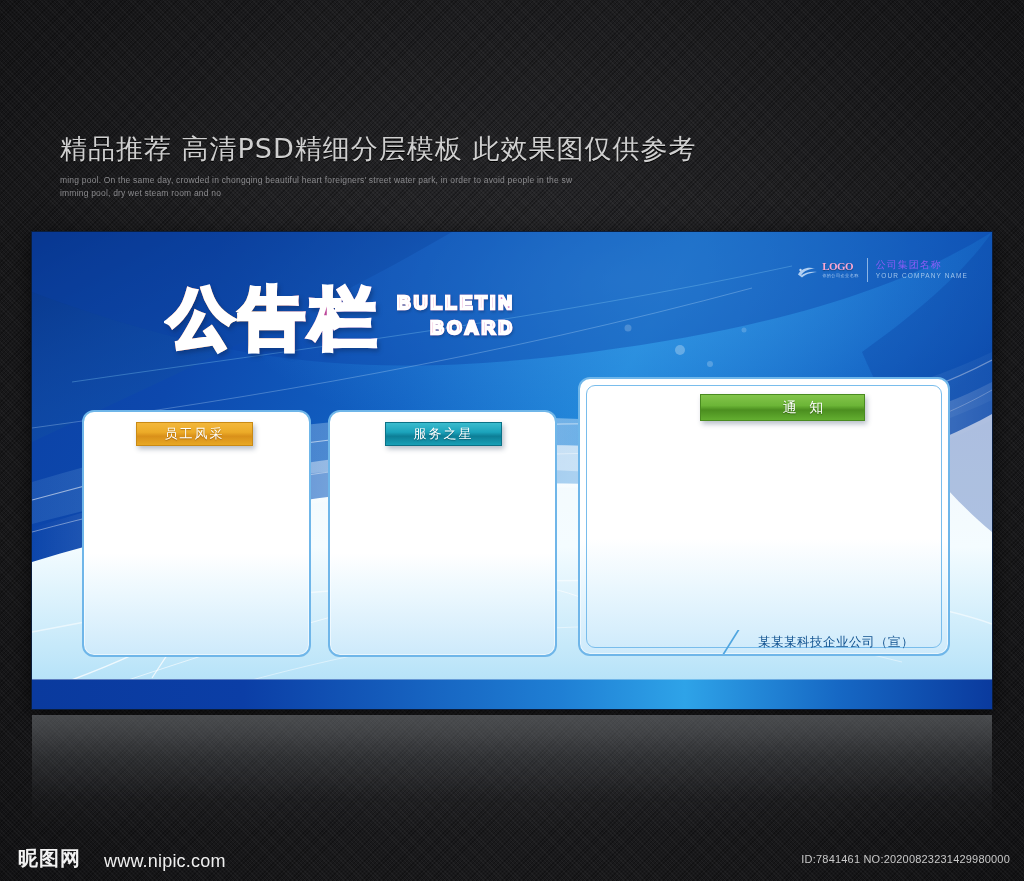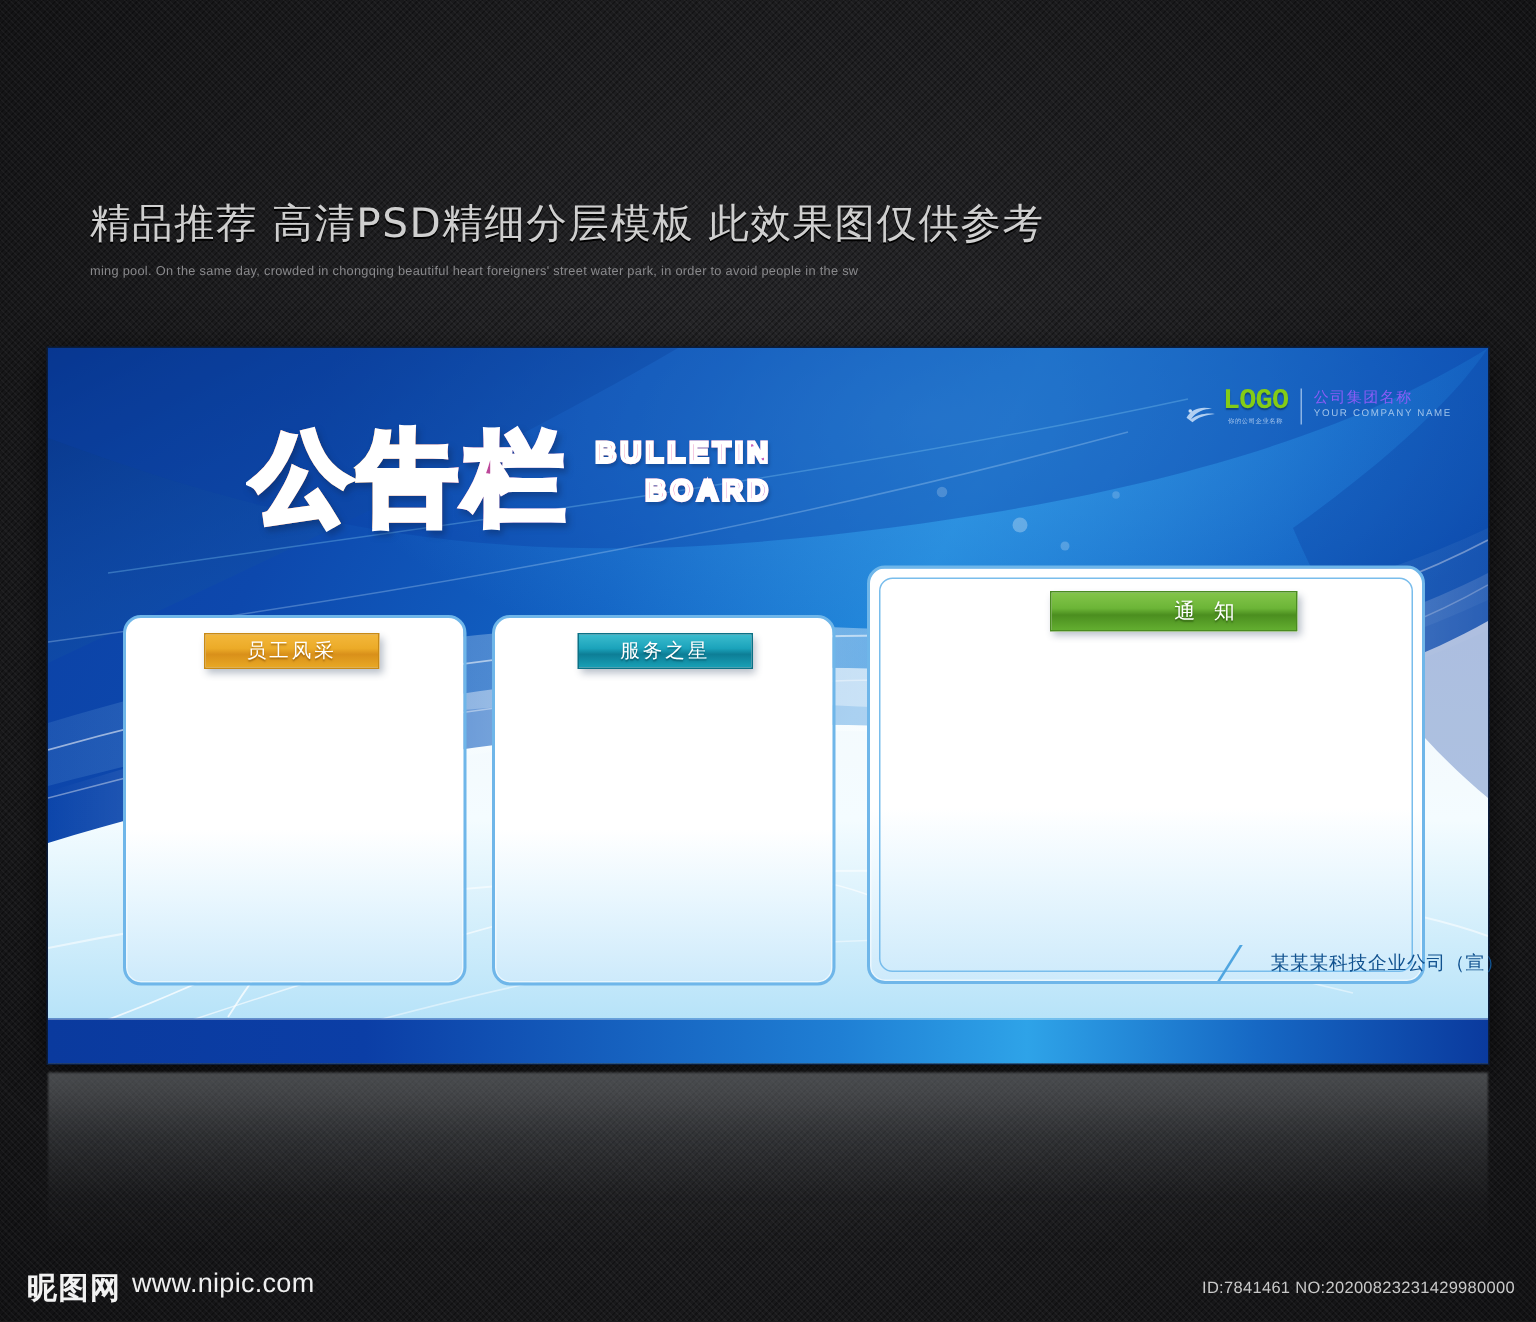--- a/index.html
+++ b/index.html
@@ -65,22 +65,22 @@
     position:absolute;left:0;right:0;bottom:0;height:30px;
     background:linear-gradient(90deg,#0a3a9e 0%,#0b3ea6 22%,#1f7fd4 55%,#2ea3e8 68%,#1668c4 84%,#0a3a9e 100%);
     box-shadow:inset 0 1px 0 rgba(255,255,255,.35);
   }
 
   
   #logo{position:absolute;right:56px;top:258px;display:flex;align-items:center;gap:8px;}
   .logo-left{display:flex;align-items:flex-end;gap:3px;}
   .swoosh{width:22px;height:14px;display:block;opacity:.92;}
   .logo-word{
-    font-family:Liberation Mono, monospace;
-    font-size:19px;font-weight:bold;color:#84cc16;letter-spacing:-.5px;line-height:1;
+    font-family:Liberation Serif, serif;
+    font-size:11px;font-weight:bold;color:#f9a8d4;letter-spacing:-.5px;line-height:1;
     text-shadow:0 1px 1px rgba(0,0,0,.35);
   }
   .logo-tiny{
     font-size:4.2px;color:#a9c8ee;letter-spacing:.4px;line-height:1;
     margin-top:2px;text-align:center;
   }
   .logo-div{width:1px;height:24px;background:rgba(190,215,245,.7);}
   .logo-right{line-height:1.05;}
   .logo-cn{font-size:10px;color:#8b5cf6;letter-spacing:1px;}
   .logo-en{font-size:6.5px;color:#9fc3ea;letter-spacing:1.1px;margin-top:2px;}
@@ -144,21 +144,21 @@
     left:700px;top:394px;width:118px;height:25px;
     background:linear-gradient(180deg,#83c54a 0%,#6cb537 42%,#4b8e1f 60%,#63ae30 100%);
     border:1px solid #4a8b21;
     font-size:14px;letter-spacing:4px;
     text-shadow:0 1px 1px rgba(25,60,5,.55);
     padding-left:45px;
   }
 
   
   #company{
-    position:absolute;left:819px;top:630px;height:24px;
+    position:absolute;left:730px;top:630px;height:24px;
     display:flex;align-items:center;
   }
   #company .slash{
     width:22px;height:24px;margin-right:4px;
     border-left:2px solid #4fa5e0;
     transform:skewX(-32deg);
   }
   #company .txt{
     font-size:12.5px;color:#11528f;letter-spacing:.5px;
     font-family:"DejaVu Sans","Liberation Sans",sans-serif;
@@ -166,41 +166,42 @@
 
   
   #reflection{
     position:absolute;left:32px;top:715px;width:960px;height:120px;
     background:linear-gradient(180deg, rgba(120,124,128,.55) 0%, rgba(90,94,98,.34) 35%, rgba(60,62,66,.12) 70%, rgba(40,42,45,0) 100%);
     filter:blur(.6px);
   }
 
   
   #footer-brand{
-    position:absolute;left:18px;top:845px;display:flex;align-items:flex-start;gap:7px;
+    position:absolute;left:18px;top:845px;display:flex;align-items:flex-end;gap:23px;
   }
   .brand-cn{
     font-size:20px;font-weight:bold;color:#f2f2f2;letter-spacing:1px;
     font-family:"DejaVu Sans","Liberation Sans",sans-serif;
   }
   .brand-url{font-size:18px;color:#efefef;letter-spacing:.2px;}
   #footer-id{
     position:absolute;right:14px;top:853px;
     font-size:11px;color:#c9c9c9;letter-spacing:.2px;
   }
 </style>
 </head>
 <body>
 
 <div id="backdrop"></div>
 
 <div id="promo">
   <div class="promo-title">精品推荐 高清PSD精细分层模板 此效果图仅供参考</div>
   <div class="promo-sub">
     <div>ming pool. On the same day, crowded in chongqing beautiful heart foreigners' street water park, in order to avoid people in the sw</div>
+    <div>imming pool, dry wet steam room and no</div>
   </div>
 </div>
 
 <div id="board">
 
   <div class="bg-base"></div>
 
   <div class="wave">
     <svg viewBox="0 0 960 477" preserveAspectRatio="none" xmlns="http://www.w3.org/2000/svg">
       <defs>

